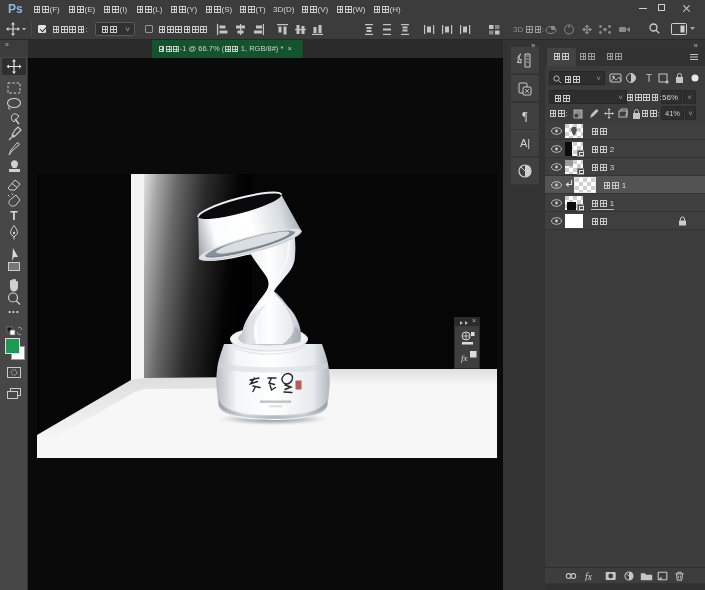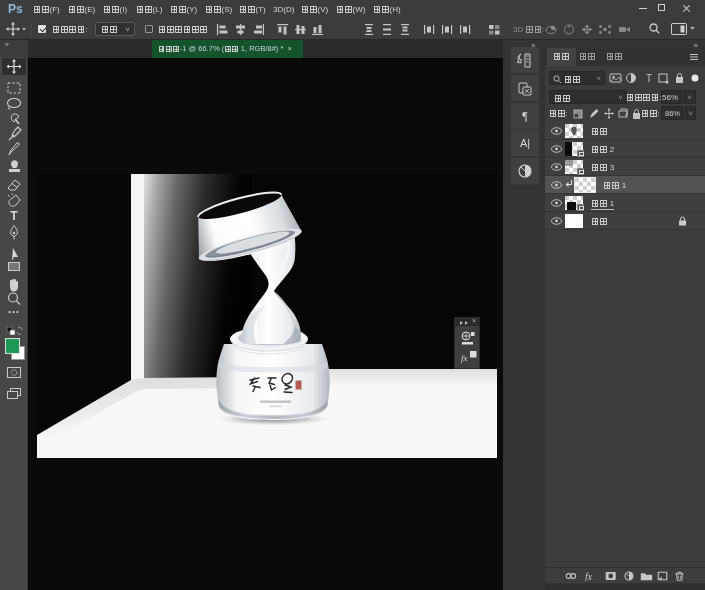--- a/index.html
+++ b/index.html
@@ -524,21 +524,21 @@
               <rect x="1" y="3" width="8" height="6" fill="none" stroke="#c5c5c5" stroke-width=".9"></rect>
               <path d="M3 3V1h6v6h-2" fill="none" stroke="#c5c5c5" stroke-width=".9"></path>
             </g>
         <g transform="translate(59,0)">
               <rect x="1" y="5" width="7" height="6"></rect>
               <path d="M2.5 5V3.5a2 2 0 0 1 4 0V5" fill="none" stroke="#c5c5c5" stroke-width=".9"></path>
             </g>
       </g>
     </svg>
     <span style="position:absolute;left:96px;top:61px;font-size:8px;color:#cfcfcf"><i class="c"></i><i class="c"></i>:</span>
-    <div class="pbox" style="left:116px;top:58px;width:23px;height:14px;text-align:center;line-height:13px;font-size:7.5px">86%</div>
+    <div class="pbox" style="left:116px;top:58px;width:23px;height:14px;text-align:center;line-height:13px;font-size:7.5px">41%</div>
     <div class="pbox" style="left:140px;top:58px;width:11px;height:14px;color:#999;text-align:center;line-height:13px">˅</div>
 
     <div class="lrow" style="top:74px">
       <svg class="eye" viewBox="0 0 11 8">
             <ellipse cx="5.5" cy="4" rx="5" ry="3.3" fill="none" stroke="#ccc" stroke-width=".9"></ellipse>
             <circle cx="5.5" cy="4" r="1.4" fill="#ccc"></circle>
           </svg>
       <div class="thumb">
             <svg style="position:absolute;left:4px;top:2px" width="10" height="10" viewBox="0 0 10 10">
               <path d="M3 1h4l1 3-2 5H4L2 4z" fill="#555"></path>

